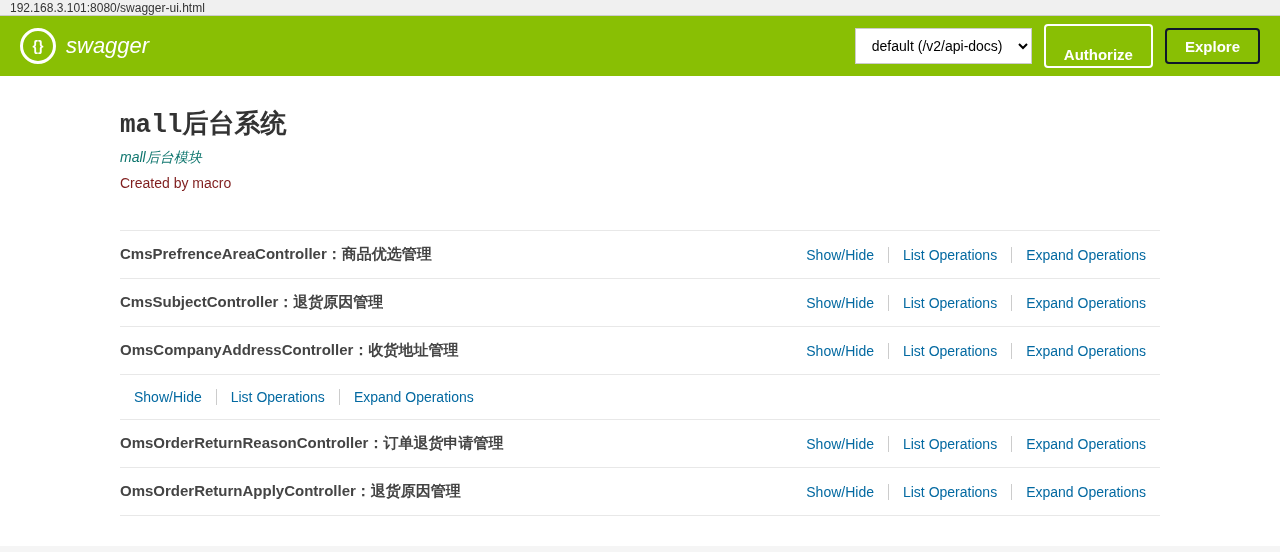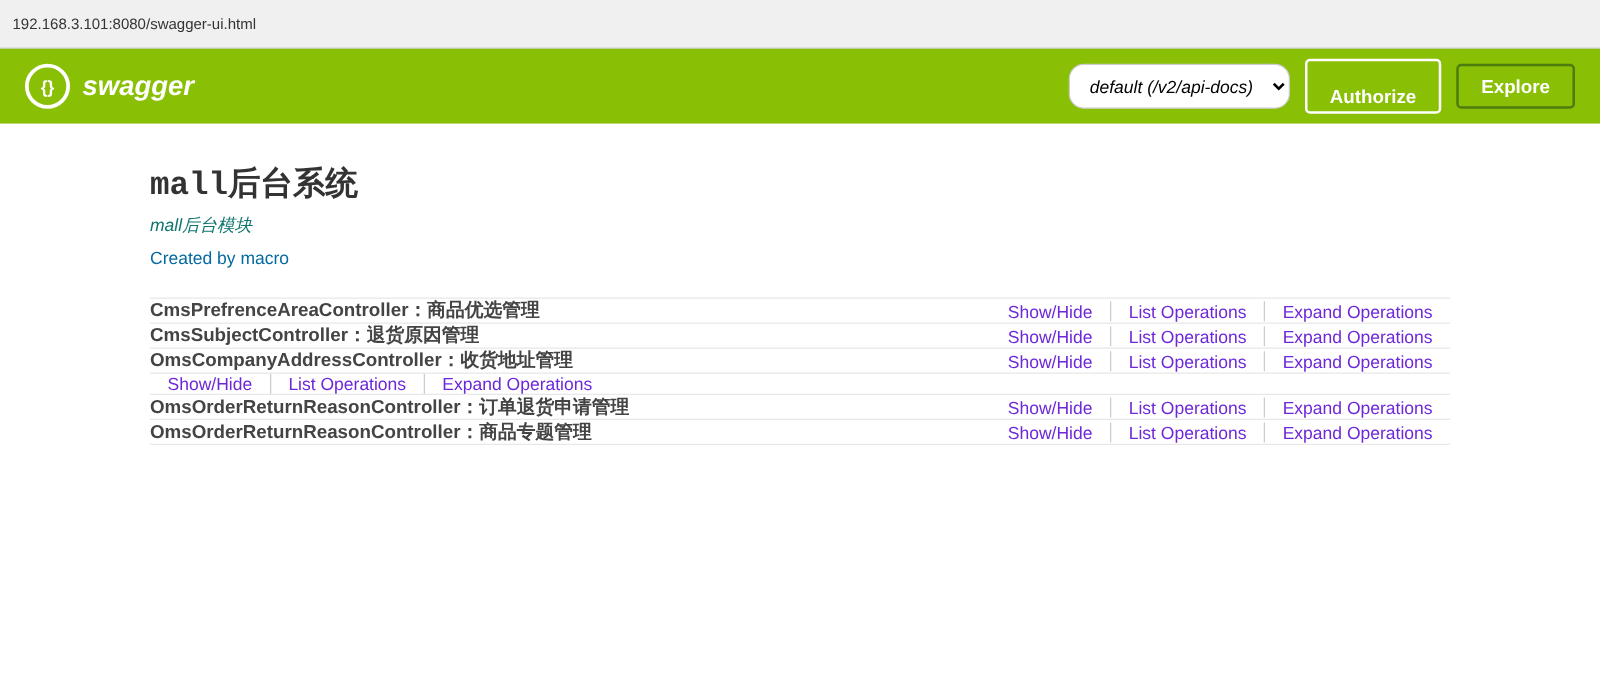--- a/index.html
+++ b/index.html
@@ -15,21 +15,21 @@
       min-height: 552px;
     }
 
     
     .address-bar {
       background: #f0f0f0;
       border-bottom: 1px solid #ccc;
       padding: 4px 10px;
       font-size: 12px;
       color: #333;
-      height: 39px;
+      height: 16px;
       display: flex;
       align-items: center;
     }
 
     
     .navbar {
       background: #89bf04;
       height: 60px;
       display: flex;
       align-items: center;
@@ -52,57 +52,56 @@
       align-items: center;
       justify-content: center;
       color: white;
       font-weight: bold;
       font-size: 14px;
     }
 
     .swagger-text {
       color: white;
       font-size: 22px;
-      font-weight: bold;
+      font-weight: normal;
       font-style: italic;
     }
 
     .navbar-right {
       display: flex;
       align-items: center;
       gap: 12px;
     }
 
     .api-select {
       padding: 6px 12px;
       border: 1px solid #ccc;
-      border-radius: 12px;
+      border-radius: 0;
       font-size: 14px;
       background: white;
       cursor: pointer;
       height: 36px;
-      font-style: italic;
     }
 
     .btn-authorize {
       background: #89bf04;
       color: white;
       border: 2px solid white;
       padding: 20px 18px;
       border-radius: 4px;
       font-size: 15px;
       font-weight: bold;
       cursor: pointer;
       height: 30px;
     }
 
     .btn-explore {
       background: #89bf04;
       color: white;
-      border: 2px solid #4d7c0f;
+      border: 2px solid #0f172a;
       padding: 6px 18px;
       border-radius: 4px;
       font-size: 15px;
       font-weight: bold;
       cursor: pointer;
       height: 36px;
     }
 
     
     .main-content {
@@ -121,35 +120,35 @@
 
     .page-subtitle {
       font-size: 14px;
       color: #0f766e;
       margin-bottom: 8px;
       font-style: italic;
     }
 
     .page-creator {
       font-size: 14px;
-      color: #0369a1;
-      margin-bottom: 24px;
+      color: #7f1d1d;
+      margin-bottom: 39px;
     }
 
     
     .controller-list {
       display: flex;
       flex-direction: column;
       gap: 0;
     }
 
     .controller-item {
       display: flex;
       align-items: center;
-      padding: 0 0;
+      padding: 14px 0;
       border-bottom: 1px solid #e8e8e8;
     }
 
     .controller-item:first-child {
       border-top: 1px solid #e8e8e8;
     }
 
     .controller-name {
       flex: 1;
       font-size: 15px;
@@ -161,21 +160,21 @@
       display: flex;
       align-items: center;
       gap: 0;
       color: #666;
       font-size: 14px;
     }
 
     .action-link {
       padding: 0 14px;
       cursor: pointer;
-      color: #6d28d9;
+      color: #0369a1;
       text-decoration: none;
       border-right: 1px solid #ccc;
     }
 
     .action-link:last-child {
       border-right: none;
     }
   </style>
 </head>
 <body>
@@ -237,21 +236,21 @@
       </div>
       <div class="controller-item">
         <span class="controller-name">OmsOrderReturnReasonController：订单退货申请管理</span>
         <div class="controller-actions">
           <a class="action-link">Show/Hide</a>
           <a class="action-link">List Operations</a>
           <a class="action-link">Expand Operations</a>
         </div>
       </div>
       <div class="controller-item">
-        <span class="controller-name">OmsOrderReturnReasonController：商品专题管理</span>
+        <span class="controller-name">OmsOrderReturnApplyController：退货原因管理</span>
         <div class="controller-actions">
           <a class="action-link">Show/Hide</a>
           <a class="action-link">List Operations</a>
           <a class="action-link">Expand Operations</a>
         </div>
       </div>
     </div>
 </div>
 
 </body></html>

